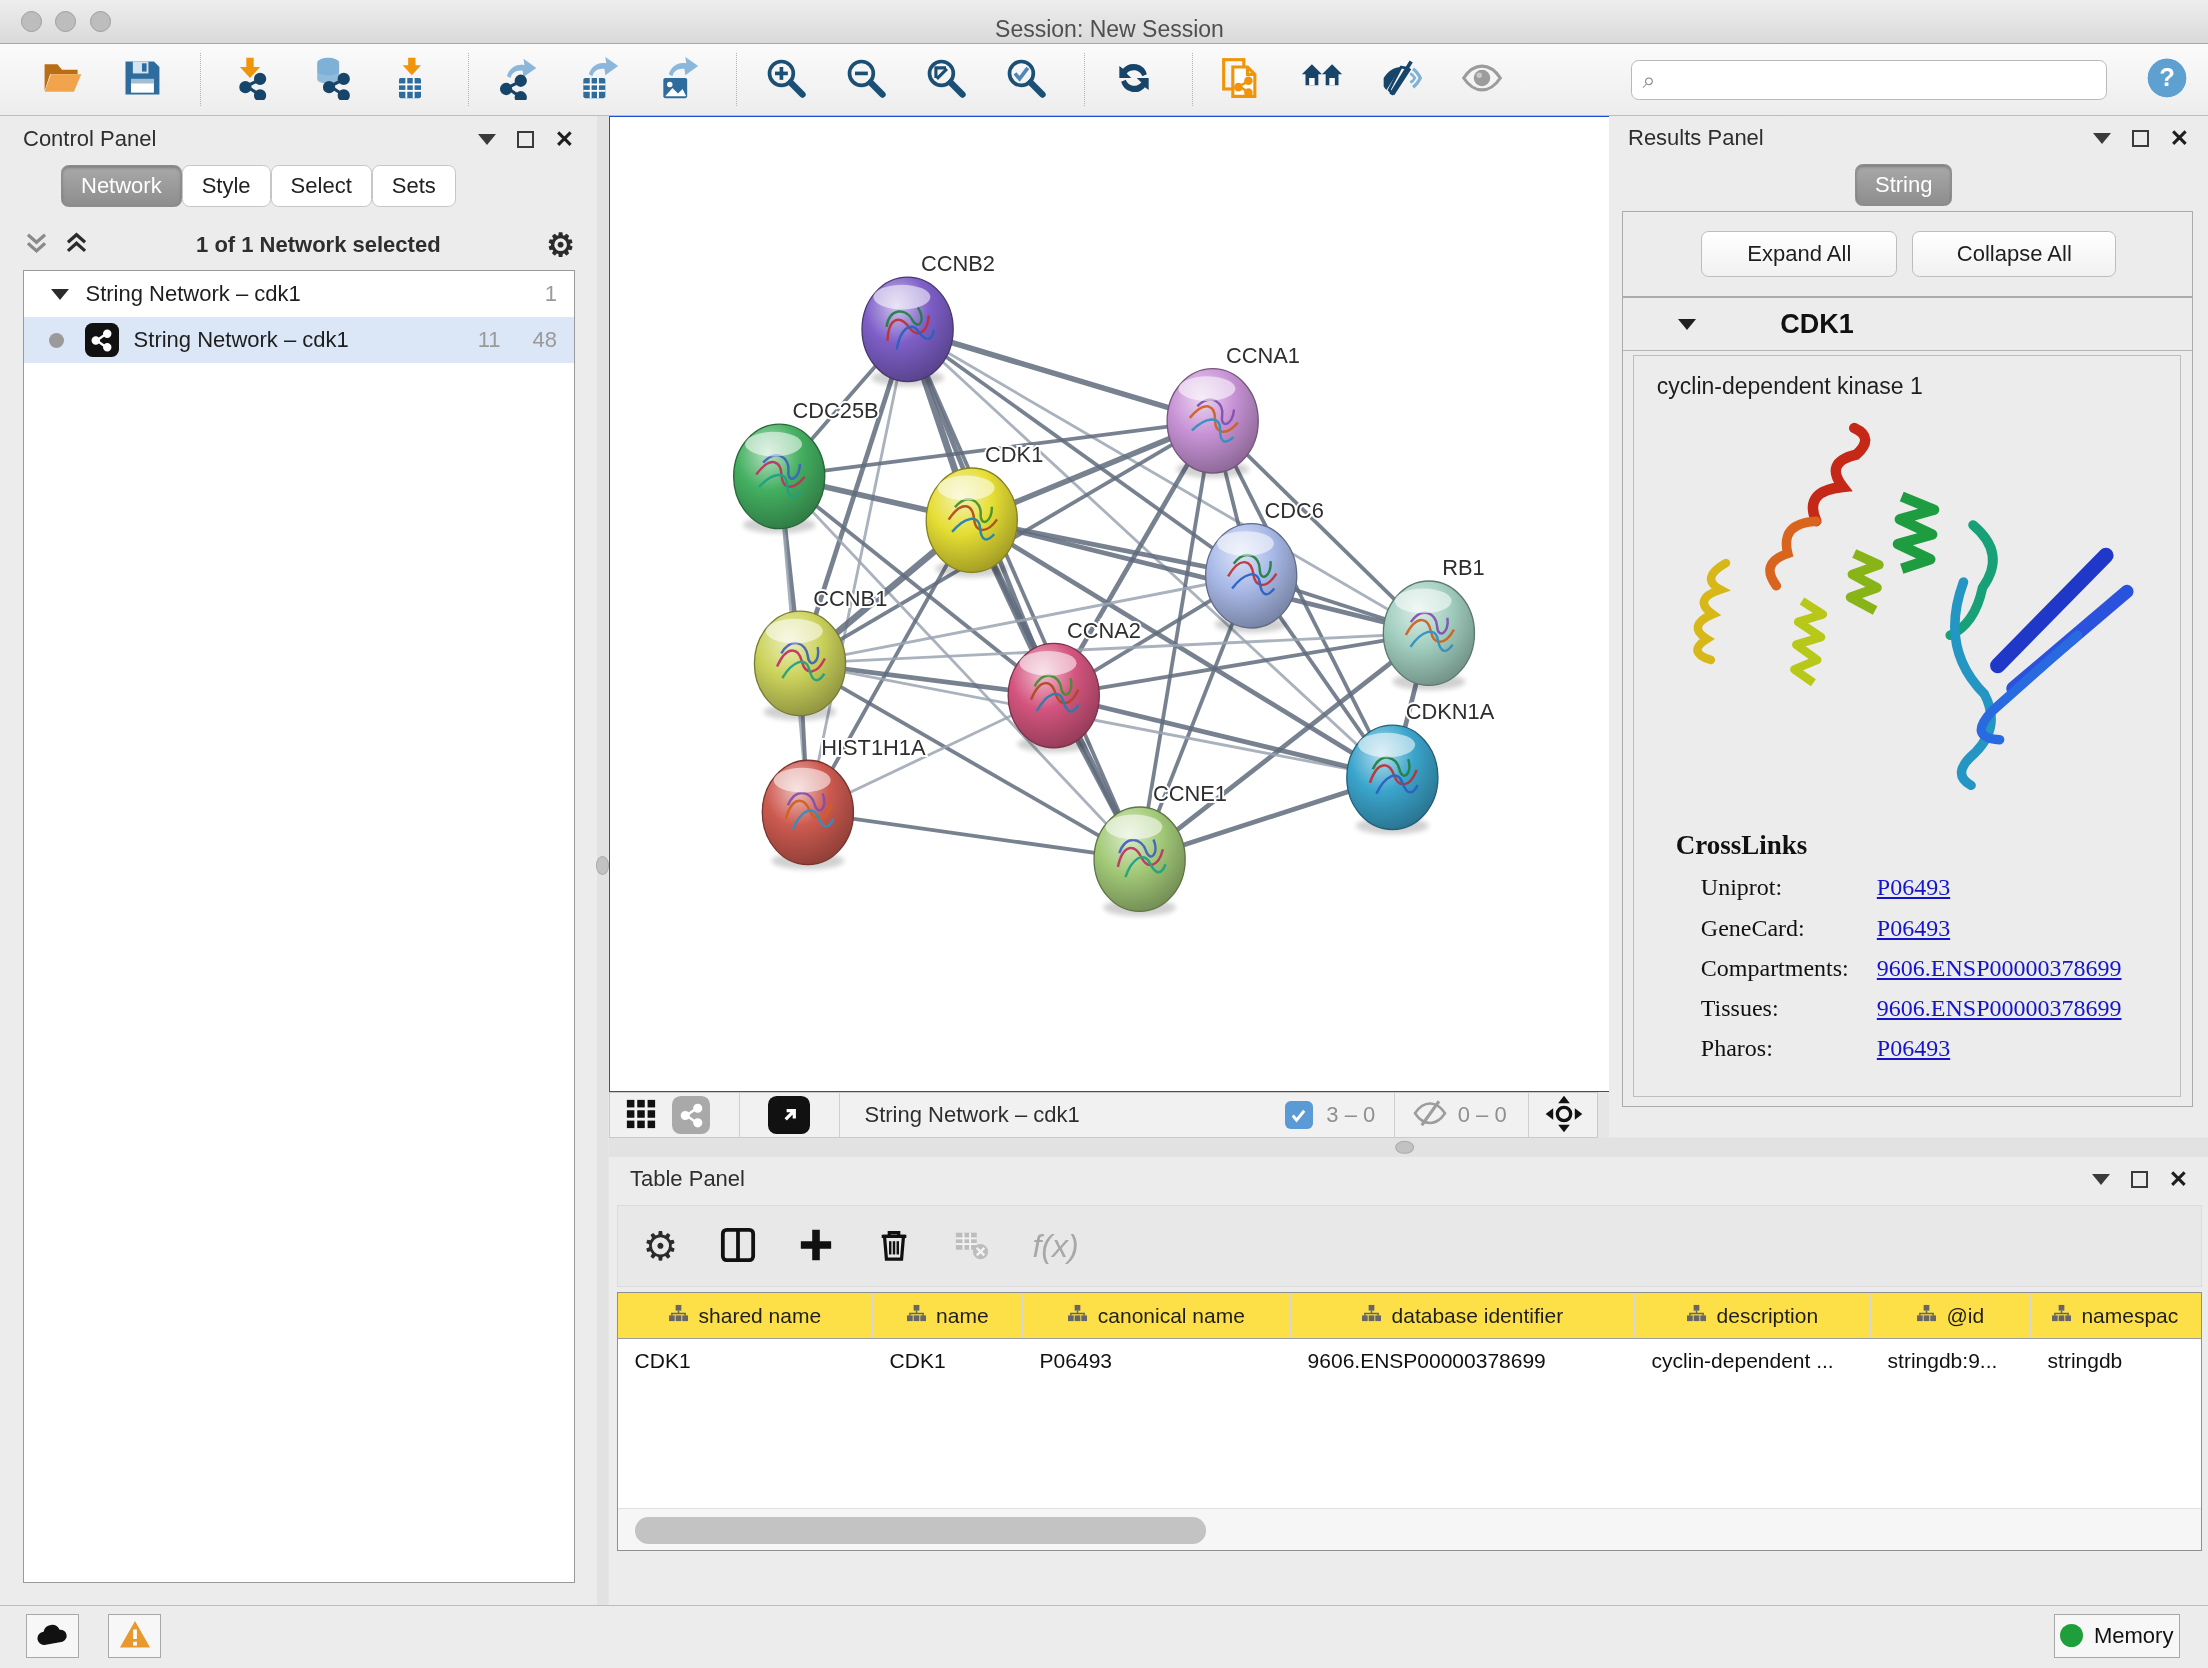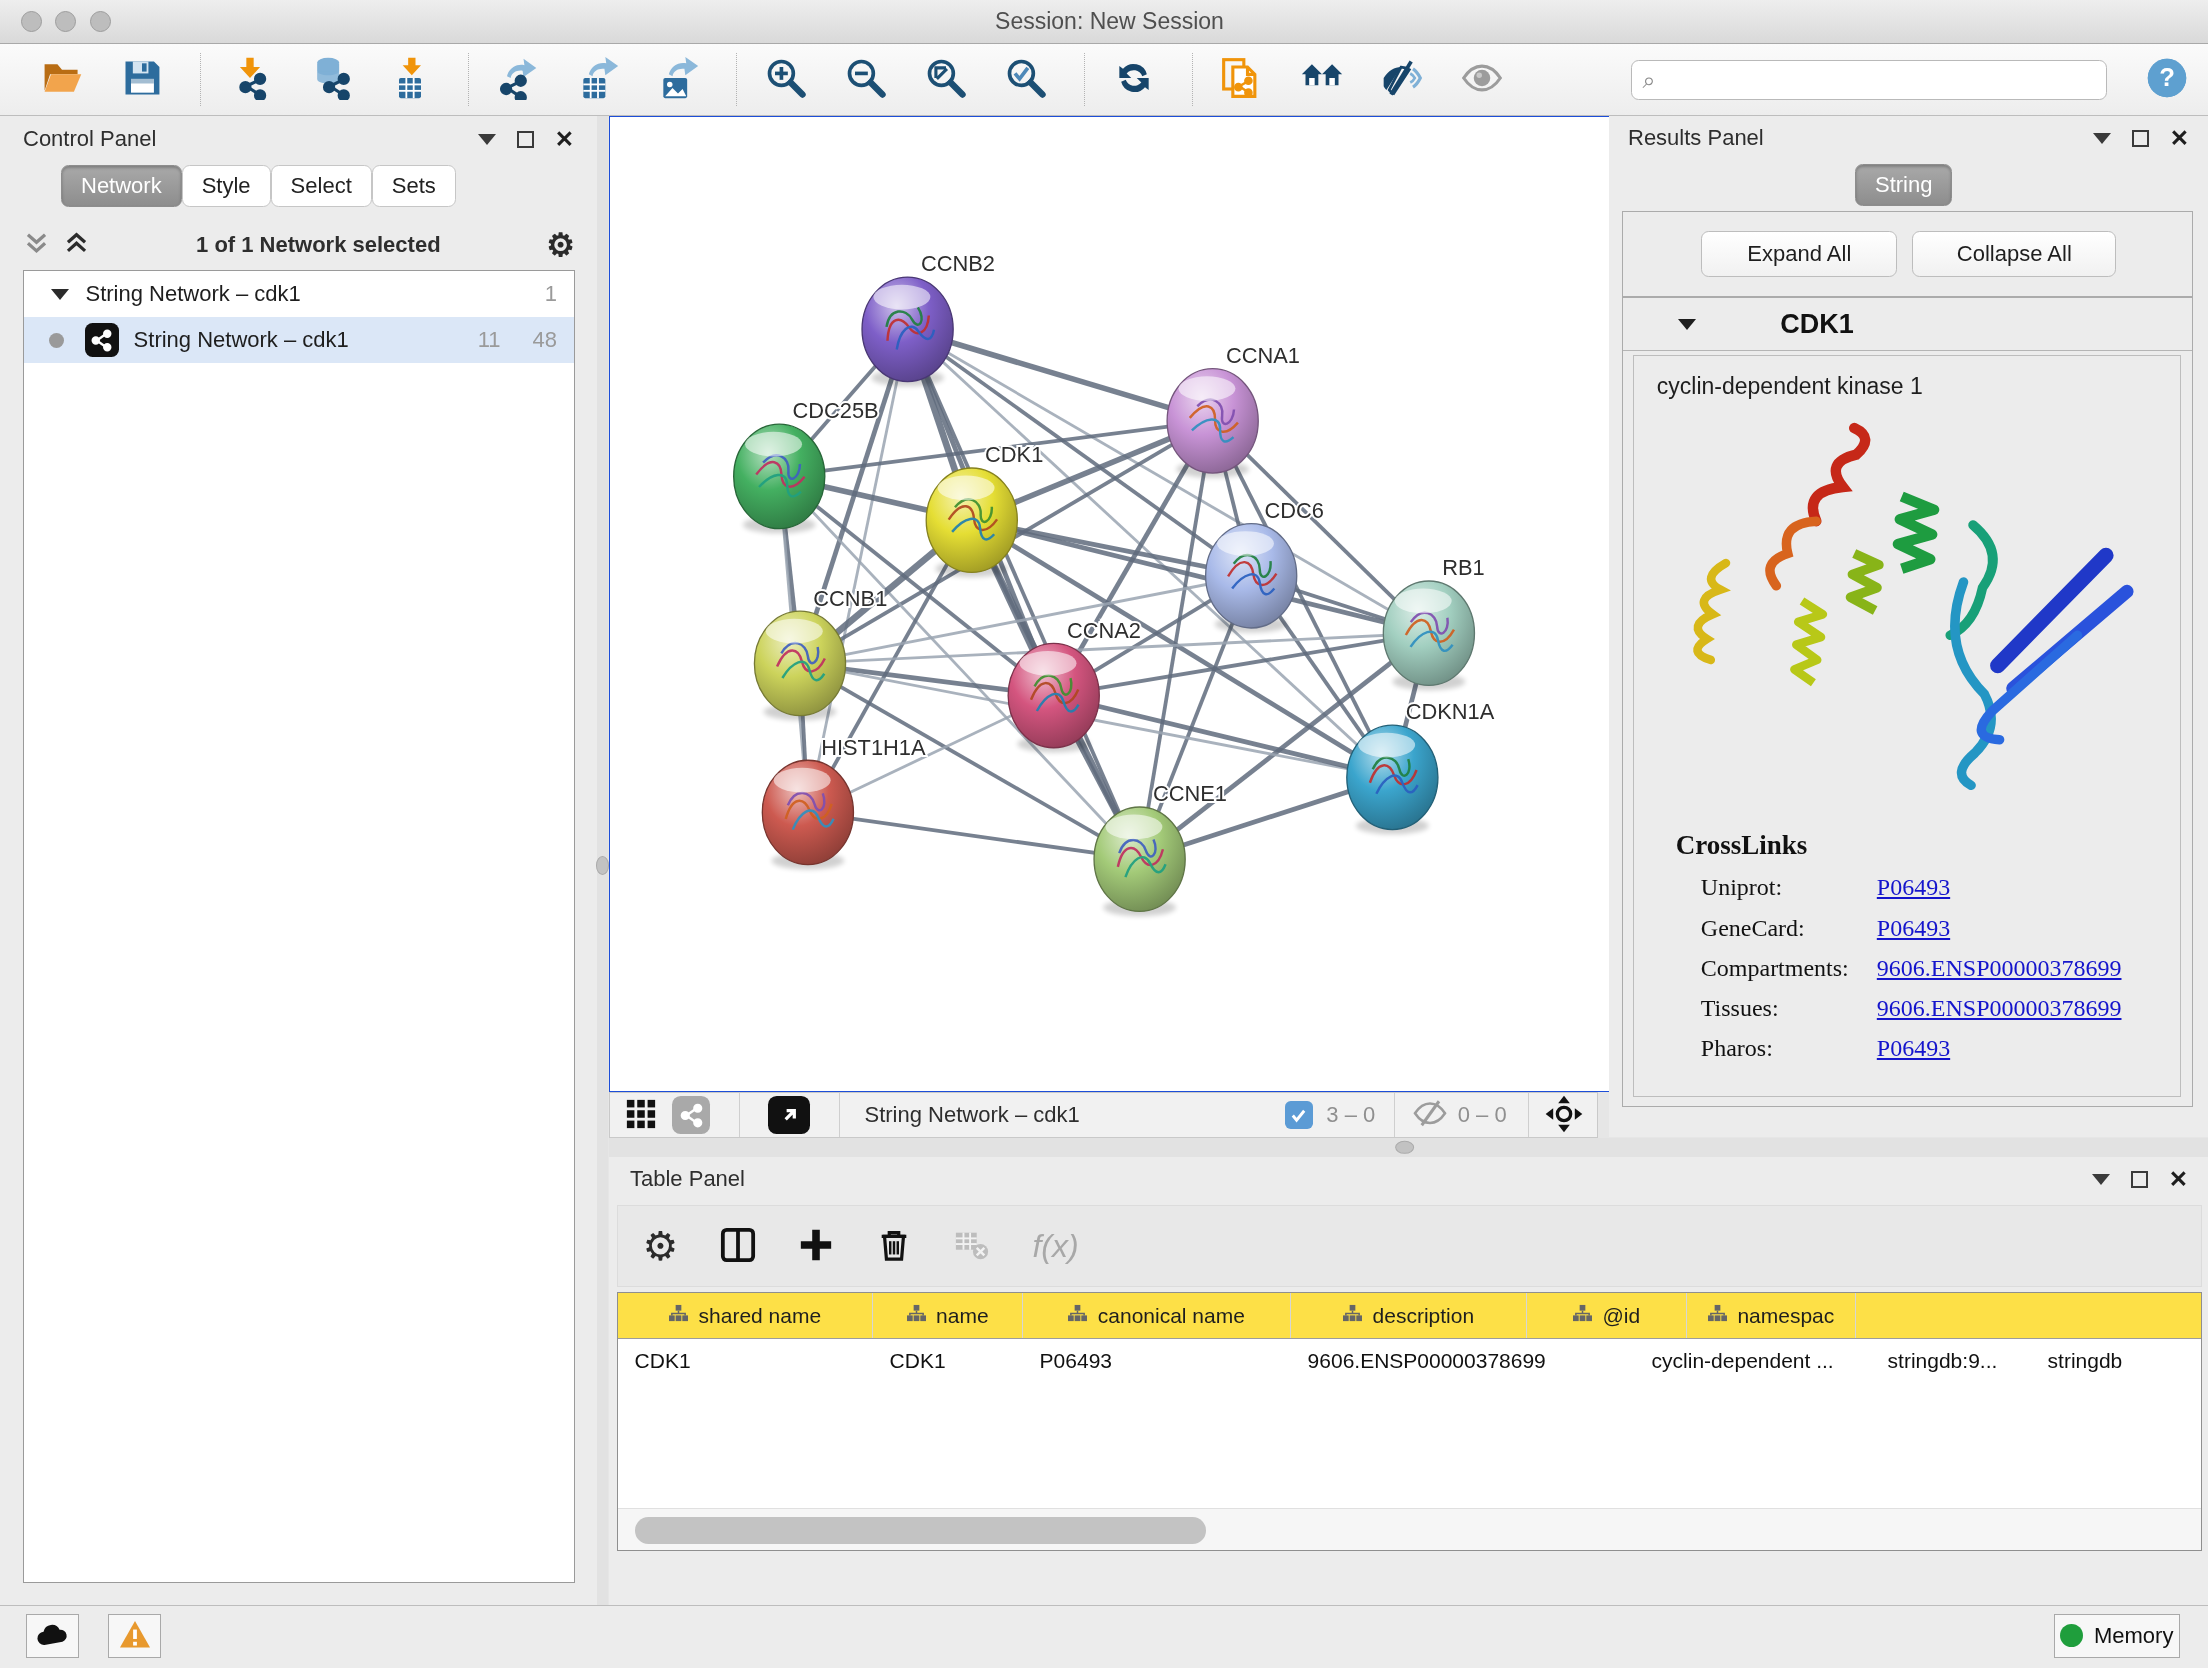--- a/index.html
+++ b/index.html
@@ -2,21 +2,21 @@
 <html style="font-size:15px"><head>
 <meta charset="utf-8">
 <style>
   * { margin:0; padding:0; box-sizing:border-box; }
   html,body { width:2208px; height:1668px; font-family:"Liberation Sans", sans-serif; background:#e6e6e6; overflow:hidden; }
   .abs { position:absolute; }
 
   
   #titlebar { position:absolute; left:0; top:0; width:2208px; height:44px;
     background:linear-gradient(#eeeeee,#d9d9d9); border-bottom:1px solid #a9a9a9;
-    display:flex; align-items:center; justify-content:center;padding-left:11px; }
+    display:flex; align-items:flex-end; justify-content:center;padding-left:11px; }
   #titlebar .title { font-size:23px; color:#4f4f4f; }
   .lights { position:absolute; left:21px; top:11.4px; display:flex; gap:13.3px; }
   .light { width:21px; height:21px; border-radius:50%; background:#bdbdbd; border:1px solid #9d9d9d; }
 
   
   #toolbar { position:absolute; left:0; top:44px; width:2208px; height:72px;
     background:linear-gradient(#fbfbfb,#ededed); border-bottom:1px solid #bdbdbd;
     display:flex; align-items:center; padding-left:40px; }
   .tbtn { width:48px; height:53px; display:flex; align-items:center; justify-content:center; margin-right:36px; }
   .tbtn svg { width:44px; height:44px; }
@@ -817,20 +817,32 @@
           <span><svg width="21" height="19" viewBox="0 0 22 20">
               <g fill="#666">
                 <rect x="8" y="1" width="6" height="6"></rect>
                 <rect x="1" y="12" width="6" height="6"></rect>
                 <rect x="8" y="12" width="6" height="6"></rect>
                 <rect x="15" y="12" width="6" height="6"></rect>
               </g>
               <path d="M11 7v3M4 12v-2h14v2" stroke="#666" stroke-width="1.6" fill="none"></path>
             </svg></span>
           <span>canonical name</span>
+        </div>
+        <div class="th" style="width: 344px;">
+          <span><svg width="21" height="19" viewBox="0 0 22 20">
+              <g fill="#666">
+                <rect x="8" y="1" width="6" height="6"></rect>
+                <rect x="1" y="12" width="6" height="6"></rect>
+                <rect x="8" y="12" width="6" height="6"></rect>
+                <rect x="15" y="12" width="6" height="6"></rect>
+              </g>
+              <path d="M11 7v3M4 12v-2h14v2" stroke="#666" stroke-width="1.6" fill="none"></path>
+            </svg></span>
+          <span>database identifier</span>
         </div>
         <div class="th" style="width: 236px;">
           <span><svg width="21" height="19" viewBox="0 0 22 20">
               <g fill="#666">
                 <rect x="8" y="1" width="6" height="6"></rect>
                 <rect x="1" y="12" width="6" height="6"></rect>
                 <rect x="8" y="12" width="6" height="6"></rect>
                 <rect x="15" y="12" width="6" height="6"></rect>
               </g>
               <path d="M11 7v3M4 12v-2h14v2" stroke="#666" stroke-width="1.6" fill="none"></path>

